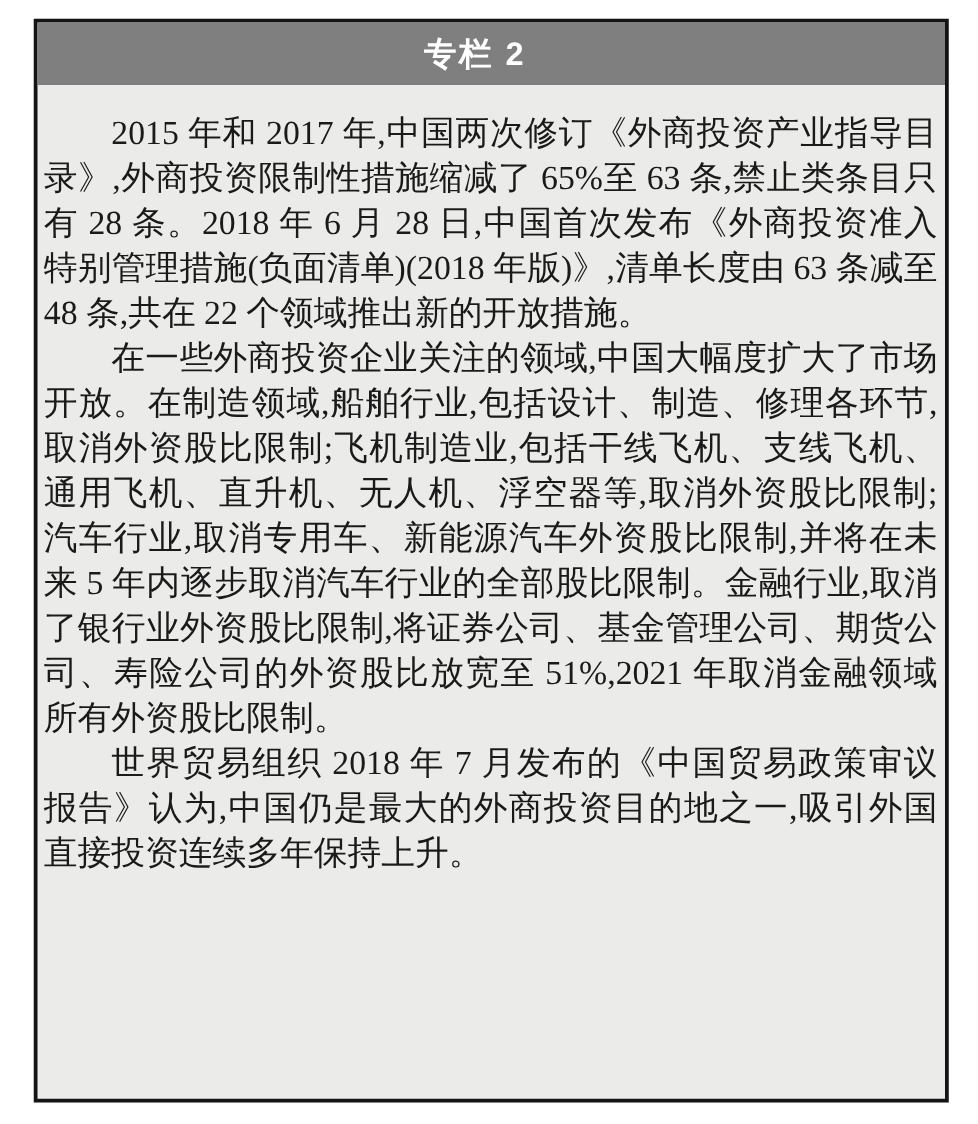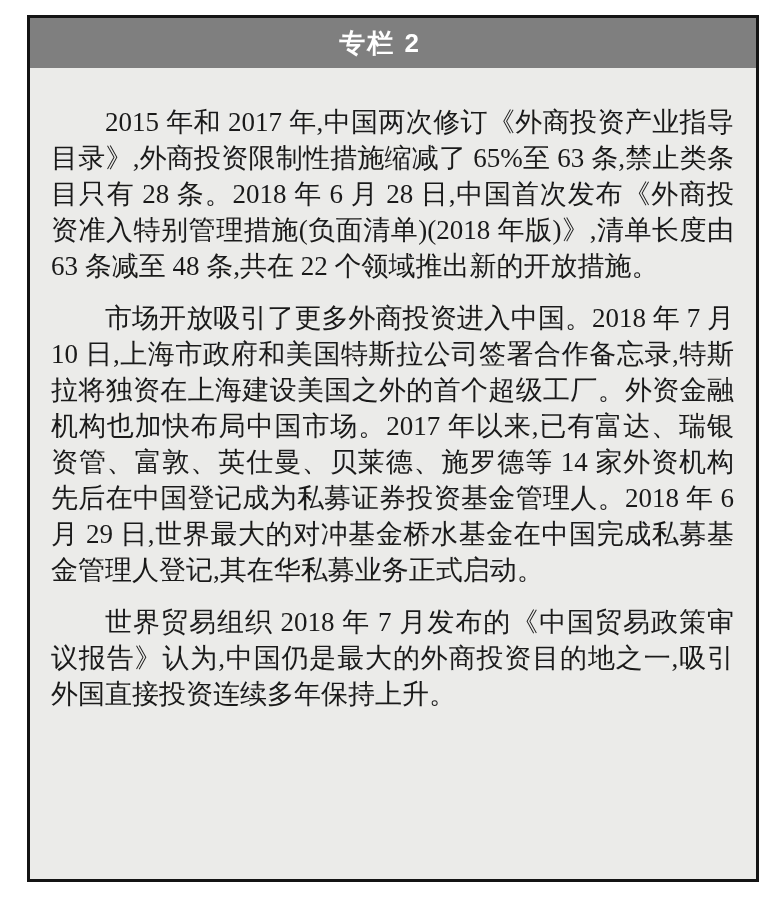--- a/index.html
+++ b/index.html
@@ -47,31 +47,31 @@
     flex: 1 1 auto;
     padding: 20px 6px 10px 5px;
     font-family: "Liberation Serif", "DejaVu Serif", serif;
     color: #1a1a1a;
     font-size: 27px;
     line-height: 36px;
     text-align: justify;
     text-justify: inter-ideograph;
   }
   .panel-body p {
-    margin: 16px;
+    margin: 0;
     text-indent: 2em;
   }
 </style>
 </head>
 <body>
 
 <div class="page">
   <div class="panel">
     <div class="panel-header">
       <span class="panel-label">专栏 2</span>
     </div>
     <div class="panel-body">
       <p>2015 年和 2017 年,中国两次修订《外商投资产业指导目录》,外商投资限制性措施缩减了 65%至 63 条,禁止类条目只有 28 条。2018 年 6 月 28 日,中国首次发布《外商投资准入特别管理措施(负面清单)(2018 年版)》,清单长度由 63 条减至 48 条,共在 22 个领域推出新的开放措施。</p>
-      <p>市场开放吸引了更多外商投资进入中国。2018 年 7 月 10 日,上海市政府和美国特斯拉公司签署合作备忘录,特斯拉将独资在上海建设美国之外的首个超级工厂。外资金融机构也加快布局中国市场。2017 年以来,已有富达、瑞银资管、富敦、英仕曼、贝莱德、施罗德等 14 家外资机构先后在中国登记成为私募证券投资基金管理人。2018 年 6 月 29 日,世界最大的对冲基金桥水基金在中国完成私募基金管理人登记,其在华私募业务正式启动。</p>
+      <p>在一些外商投资企业关注的领域,中国大幅度扩大了市场开放。在制造领域,船舶行业,包括设计、制造、修理各环节,取消外资股比限制;飞机制造业,包括干线飞机、支线飞机、通用飞机、直升机、无人机、浮空器等,取消外资股比限制;汽车行业,取消专用车、新能源汽车外资股比限制,并将在未来 5 年内逐步取消汽车行业的全部股比限制。金融行业,取消了银行业外资股比限制,将证券公司、基金管理公司、期货公司、寿险公司的外资股比放宽至 51%,2021 年取消金融领域所有外资股比限制。</p>
       <p>世界贸易组织 2018 年 7 月发布的《中国贸易政策审议报告》认为,中国仍是最大的外商投资目的地之一,吸引外国直接投资连续多年保持上升。</p>
     </div>
   </div>
 </div>
 
 </body></html>

